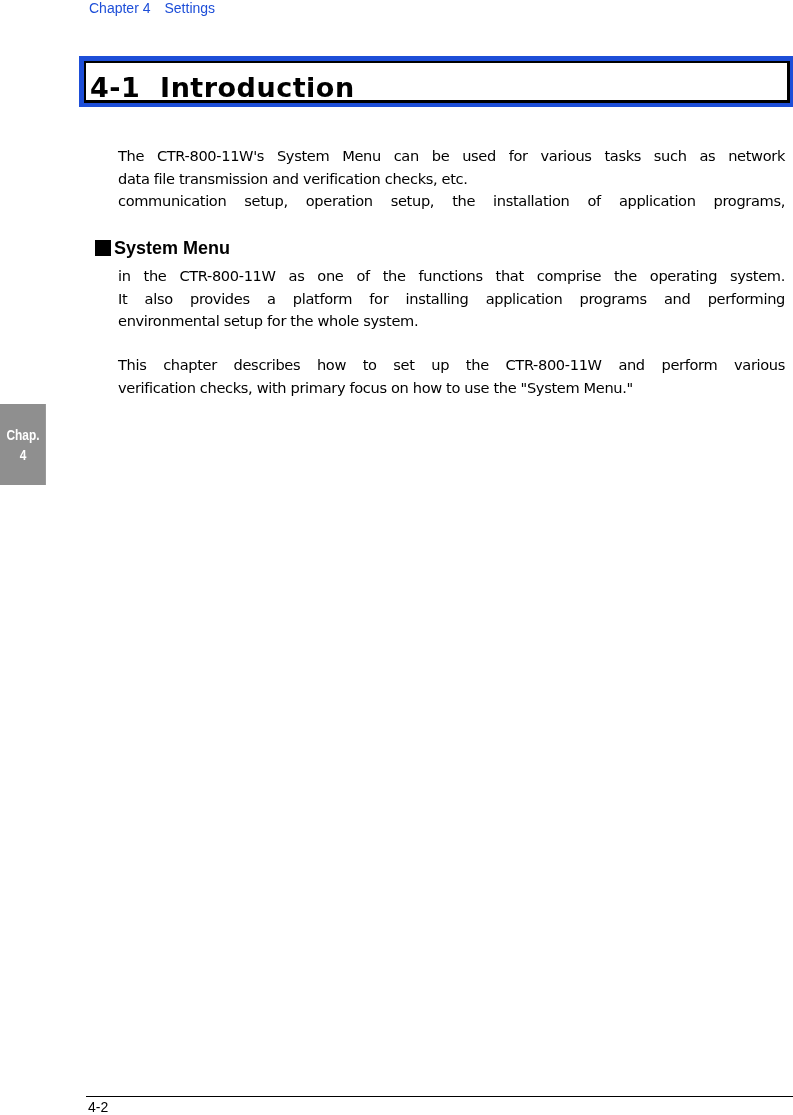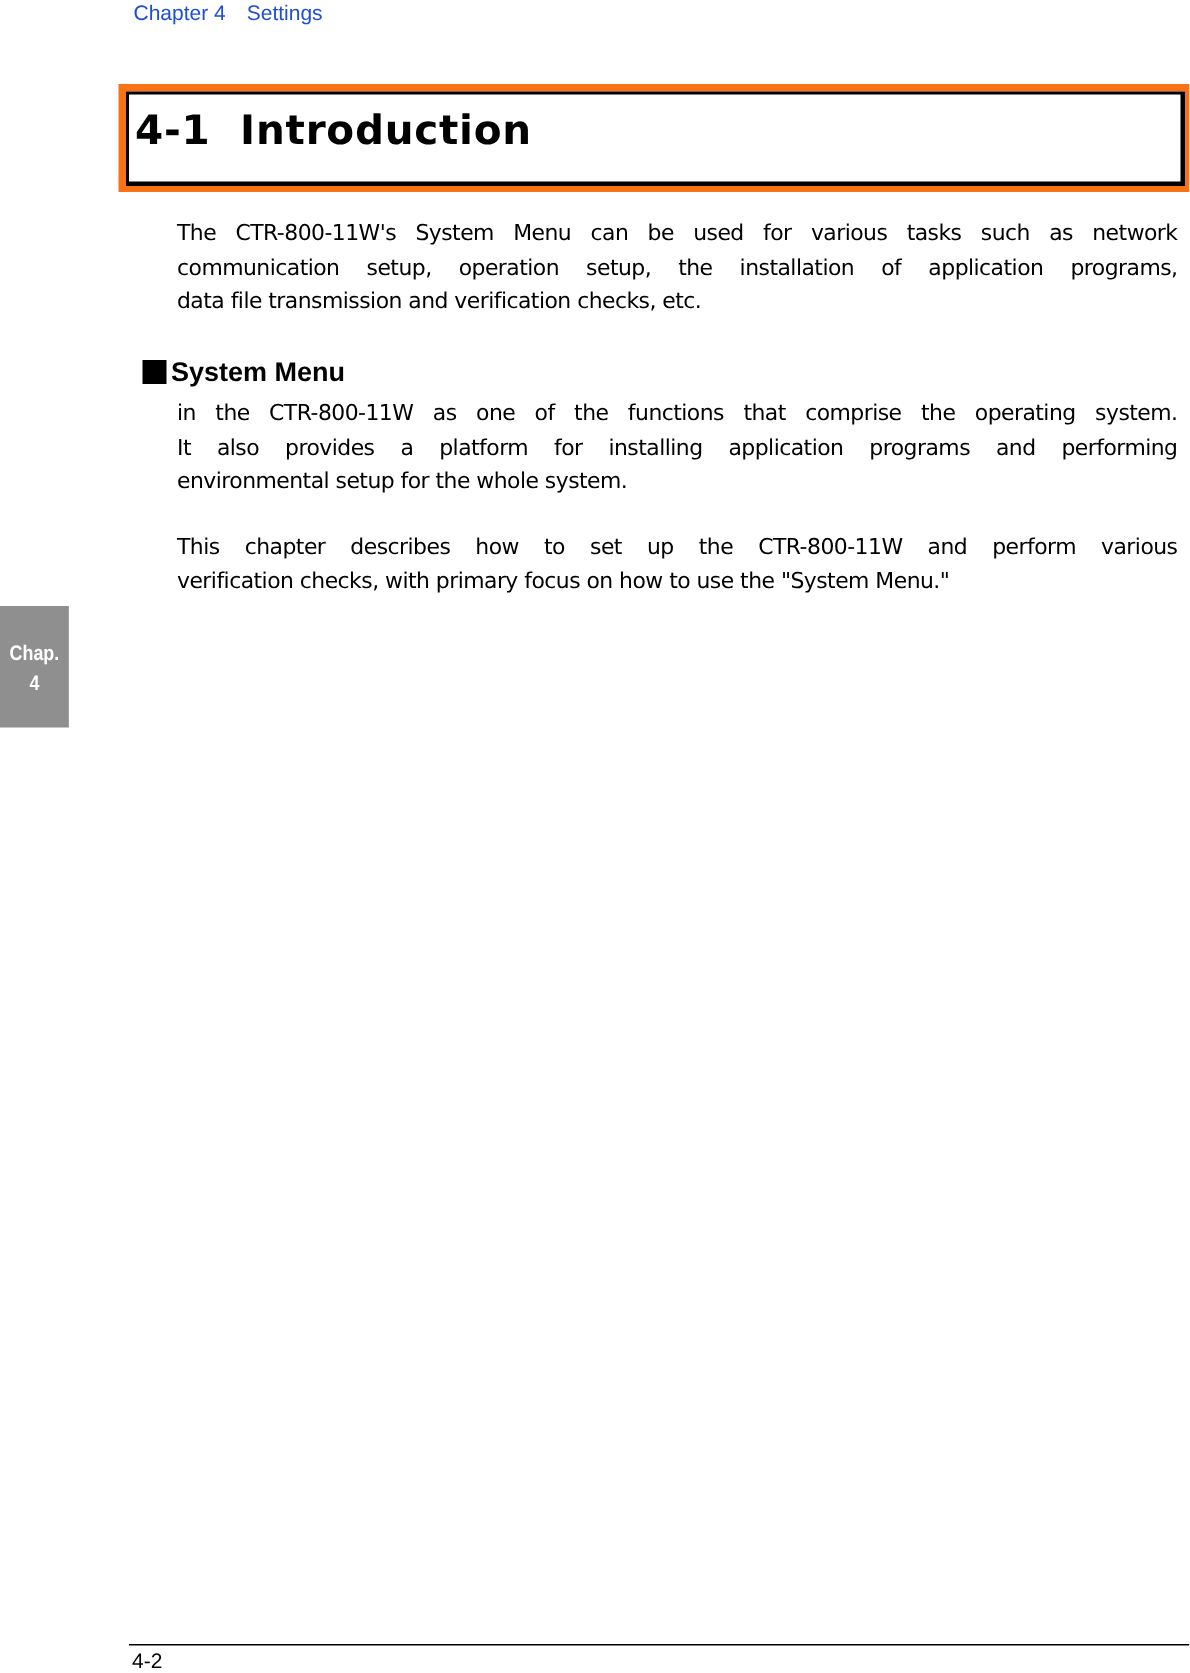--- a/index.html
+++ b/index.html
@@ -25,22 +25,22 @@
       color: #1d4ed8;
       white-space: pre;
     }
     .running-header .gap { display: inline-block; width: 14px; }
 
     .heading-frame {
       position: absolute;
       left: 79px;
       top: 56px;
       width: 714px;
-      height: 72px;
-      background: #f97316;
+      height: 51px;
+      background: #1d4ed8;
       box-sizing: border-box;
     }
     .heading-box {
       position: absolute;
       left: 5px;
       top: 5px;
       right: 3px;
       bottom: 4px;
       background: #ffffff;
       border-top: 2px solid #000;
@@ -145,22 +145,22 @@
 <div class="running-header"><span>Chapter 4</span><span class="gap"></span><span>Settings</span></div>
 
 <div class="heading-frame">
   <div class="heading-box">
     <div class="heading-title">4-1  Introduction</div>
   </div>
 </div>
 
 <div class="para" style="top:145px;">
   <span class="line">The CTR-800-11W's System Menu can be used for various tasks such as network</span>
+  <span class="line last">data file transmission and verification checks, etc.</span>
   <span class="line">communication setup, operation setup, the installation of application programs,</span>
-  <span class="line last">data file transmission and verification checks, etc.</span>
 </div>
 
 <div class="section-heading">
   <span class="square"></span>
   <span>System Menu</span>
 </div>
 
 <div class="para" style="top:265px;">
   <span class="line">in the CTR-800-11W as one of the functions that comprise the operating system.</span>
   <span class="line">It also provides a platform for installing application programs and performing</span>

